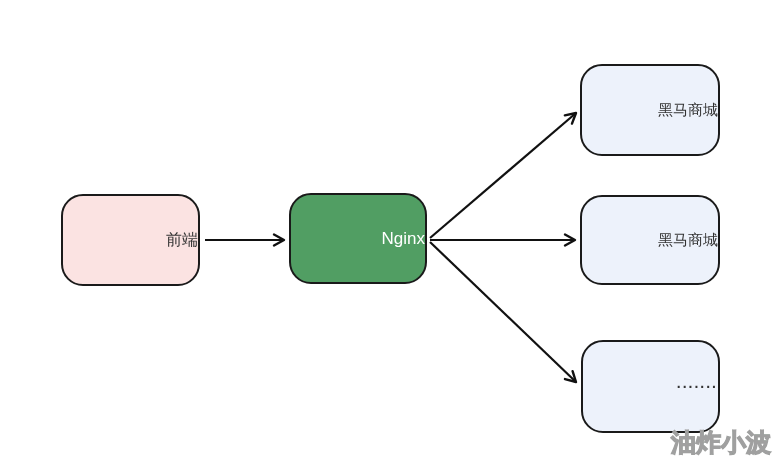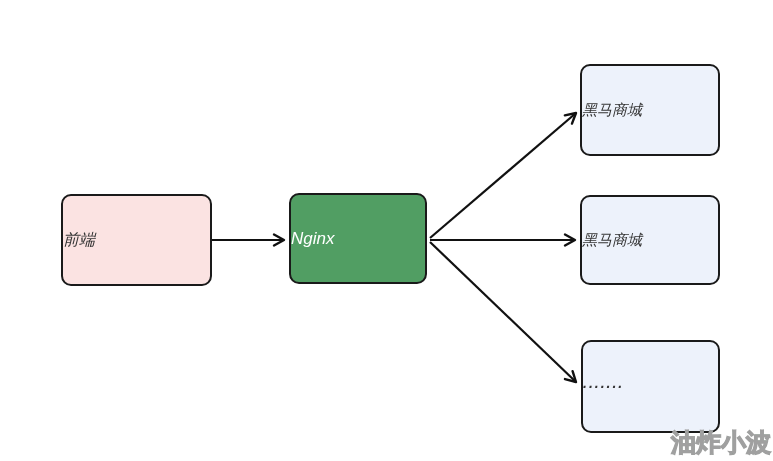--- a/index.html
+++ b/index.html
@@ -19,29 +19,28 @@
     position: absolute;
     left: 0; top: 0;
     width: 773px;
     height: 461px;
     pointer-events: none;
   }
   .node {
     position: absolute;
     box-sizing: border-box;
     border: 2.5px solid #1a1a1a;
-    border-radius: 10px;
+    border-radius: 22px;
     display: flex;
     align-items: center;
-    justify-content: flex-start;
+    justify-content: flex-end;
     color: #333333;
     font-size: 16px;
-    font-style: italic;
   }
-  .n-frontend  { left: 61px;  top: 194px; width: 151px; height: 92px; background: #fbe3e2; }
+  .n-frontend  { left: 61px;  top: 194px; width: 139px; height: 92px; background: #fbe3e2; }
   .n-nginx     { left: 289px; top: 193px; width: 138px; height: 91px; background: #519e63; color:#ffffff; font-size: 17px; }
   .n-service1  { left: 580px; top: 64px;  width: 140px; height: 92px; background: #edf2fb; font-size: 15px; }
   .n-service2  { left: 580px; top: 195px; width: 140px; height: 90px; background: #edf2fb; font-size: 15px; }
   .n-services  { left: 581px; top: 340px; width: 139px; height: 93px; background: #edf2fb; }
   .dots-label {
     font-size: 14px;
     font-weight: 700;
     letter-spacing: 2px;
     transform: translateY(-4px);
     color: #333333;

